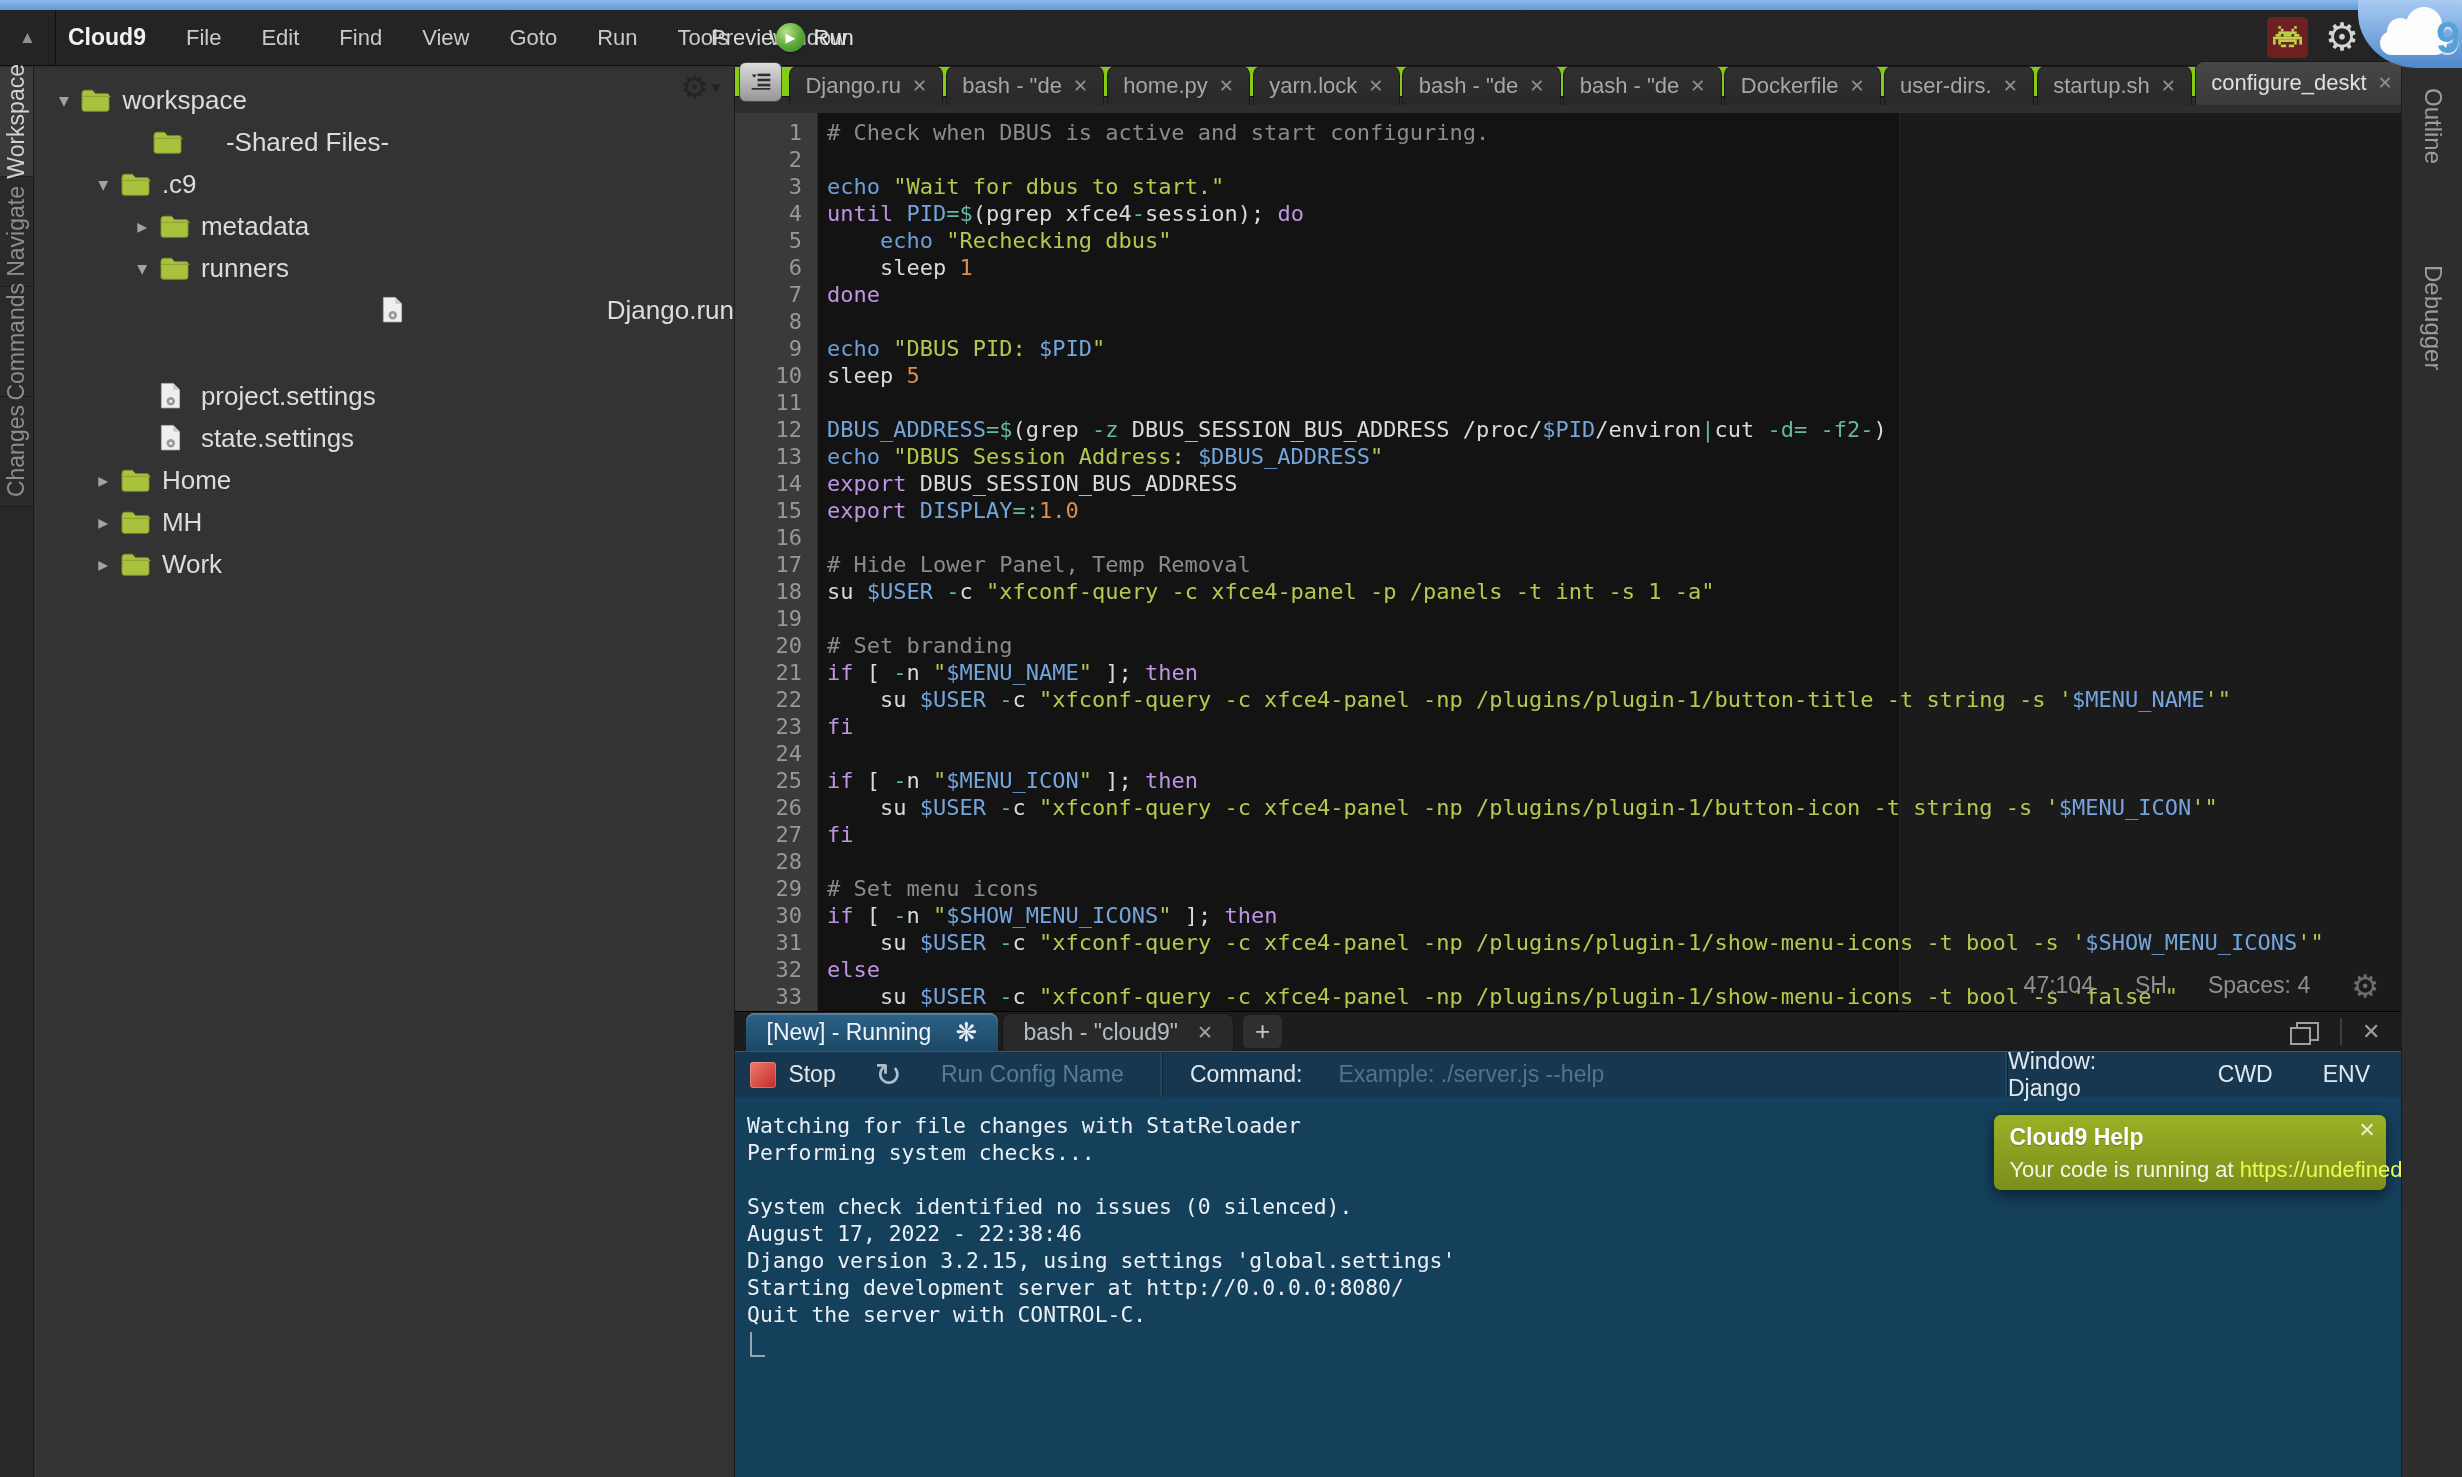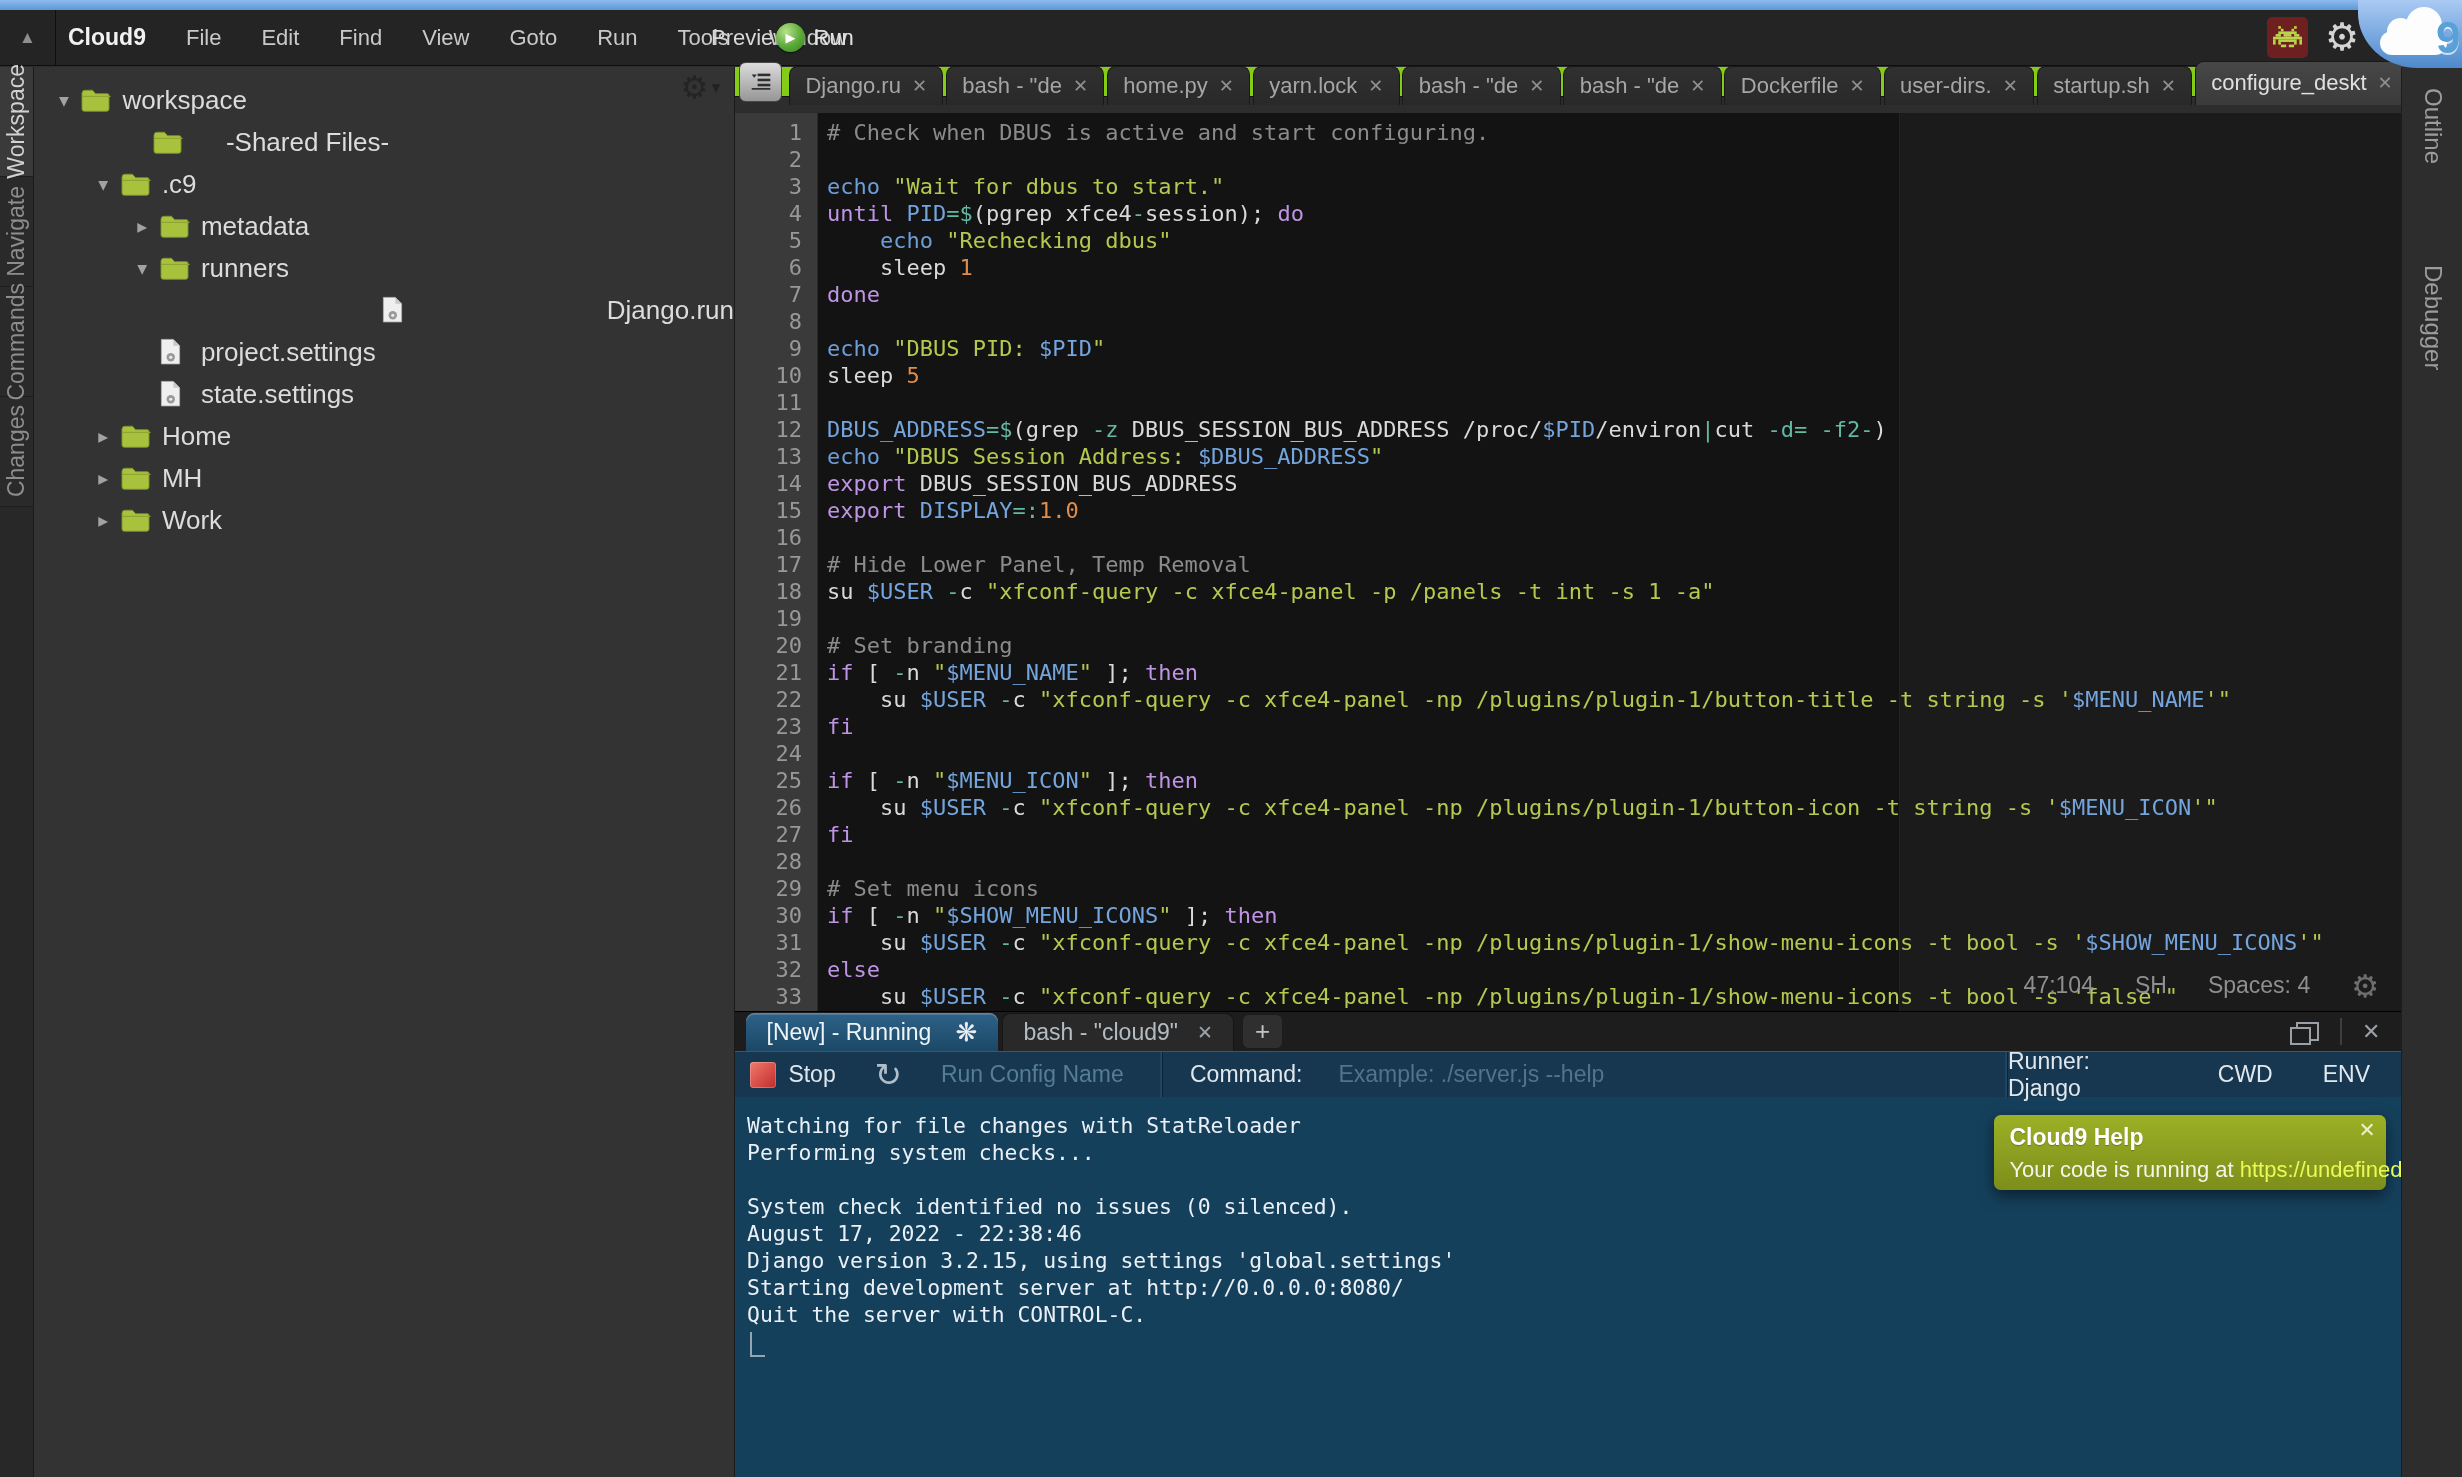--- a/index.html
+++ b/index.html
@@ -291,21 +291,21 @@
         <span class="tree-icon">
           <svg width="23" height="28" viewBox="0 0 16 20">
             <path d="M1.5 1 h8.5 l4.5 4.5 v13 h-13 z" fill="#efefef" stroke="#b5b5b5" stroke-width="0.6"></path>
             <path d="M10 1 l4.5 4.5 h-4.5 z" fill="#c9c9c9"></path>
             <circle cx="8.2" cy="13.8" r="3" fill="#9a9a9a"></circle>
             <circle cx="8.2" cy="13.8" r="1.1" fill="#efefef"></circle>
           </svg>
         </span>
         <span class="tree-label">Django.run</span>
       </div>
-      <div class="tree-row" style="padding-left: 92px;">
+      <div class="tree-row" style="padding-left: 92px; margin-top: 44px;">
         <span class="tree-caret"></span>
         <span class="tree-icon">
           <svg width="23" height="28" viewBox="0 0 16 20">
             <path d="M1.5 1 h8.5 l4.5 4.5 v13 h-13 z" fill="#efefef" stroke="#b5b5b5" stroke-width="0.6"></path>
             <path d="M10 1 l4.5 4.5 h-4.5 z" fill="#c9c9c9"></path>
             <circle cx="8.2" cy="13.8" r="3" fill="#9a9a9a"></circle>
             <circle cx="8.2" cy="13.8" r="1.1" fill="#efefef"></circle>
           </svg>
         </span>
         <span class="tree-label">project.settings</span>
@@ -490,21 +490,21 @@
       <span id="stop-icon"></span>
       <span>Stop</span>
       <span id="restart-icon">↻</span>
       <span id="runconfig-ph">Run Config Name</span>
     </div>
     <div class="ct-sec" id="ct-mid">
       <span>Command:</span>
       <span id="command-ph">Example: ./server.js --help</span>
     </div>
     <div class="ct-sec" id="ct-right">
-      <span>Runner: Django</span>
+      <span>Window: Django</span>
       <span>CWD</span>
       <span>ENV</span>
     </div>
   </div>
   <div id="terminal">
     <div id="terminal-lines">
         <div class="tl">Watching for file changes with StatReloader</div>
         <div class="tl">Performing system checks...</div>
         <div class="tl">&nbsp;</div>
         <div class="tl">System check identified no issues (0 silenced).</div>

